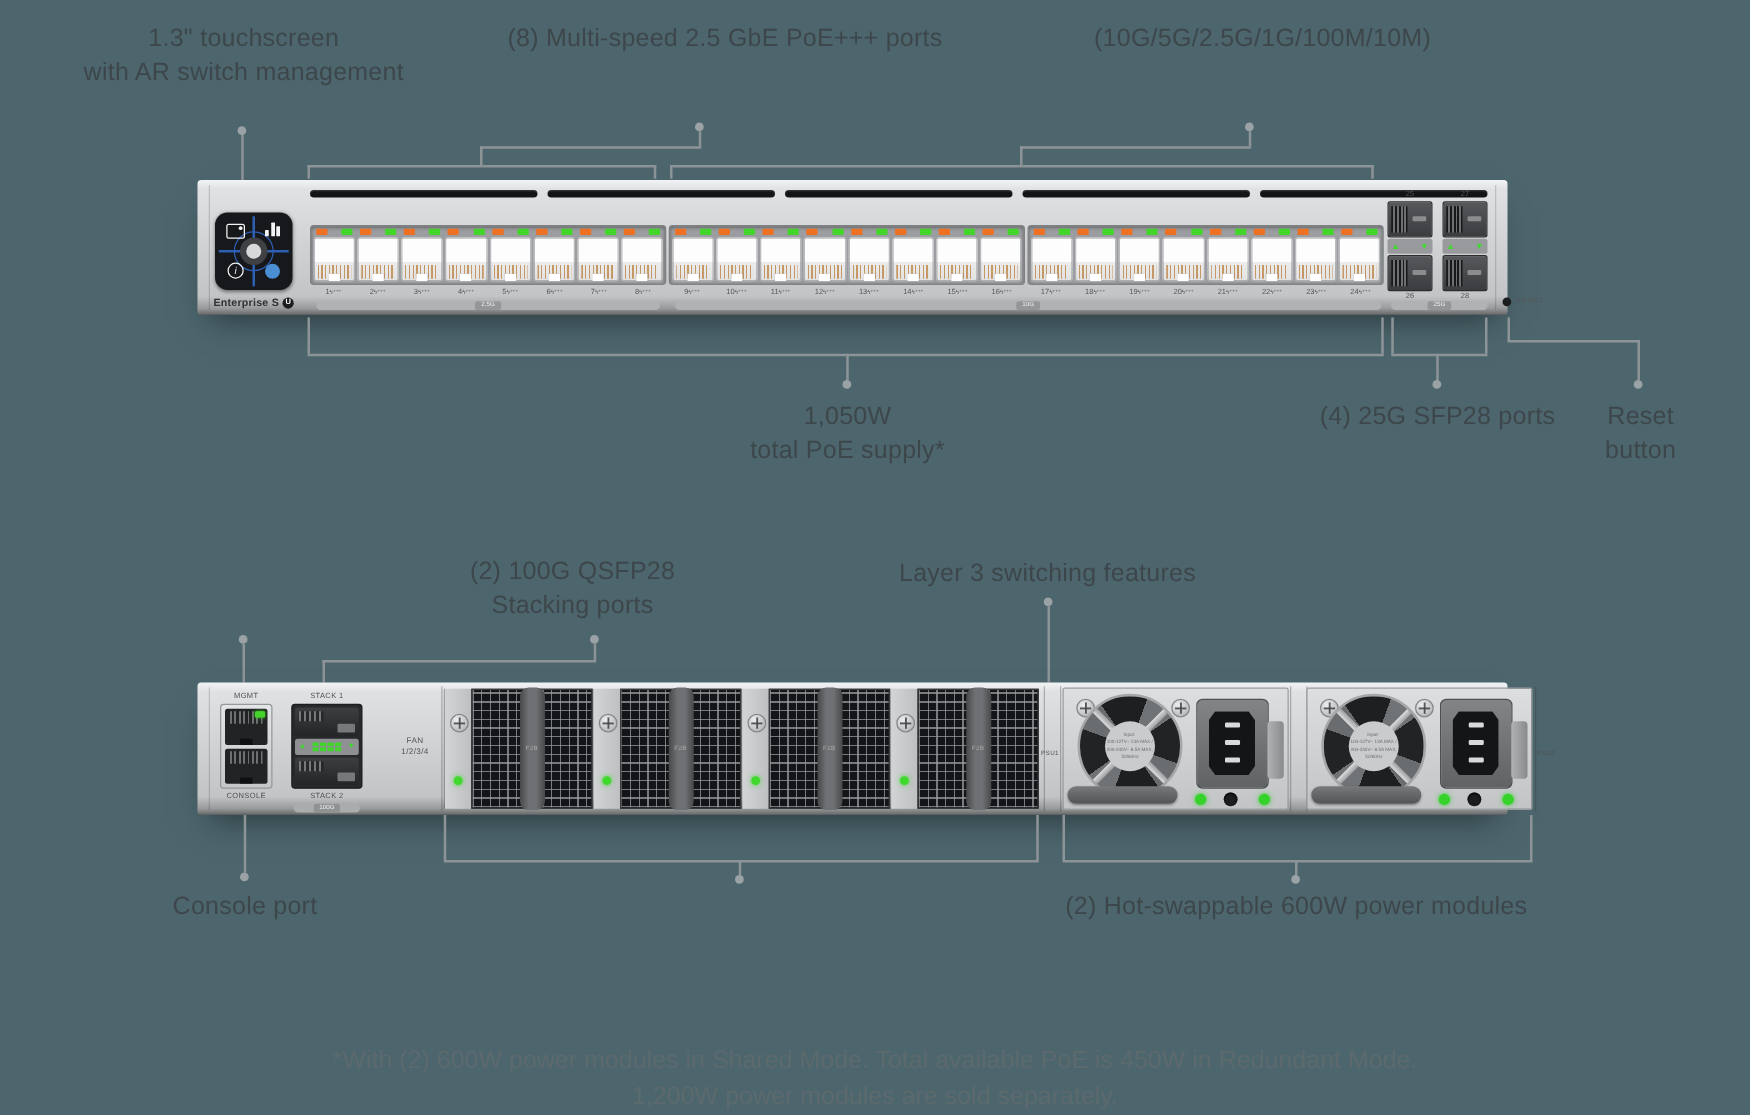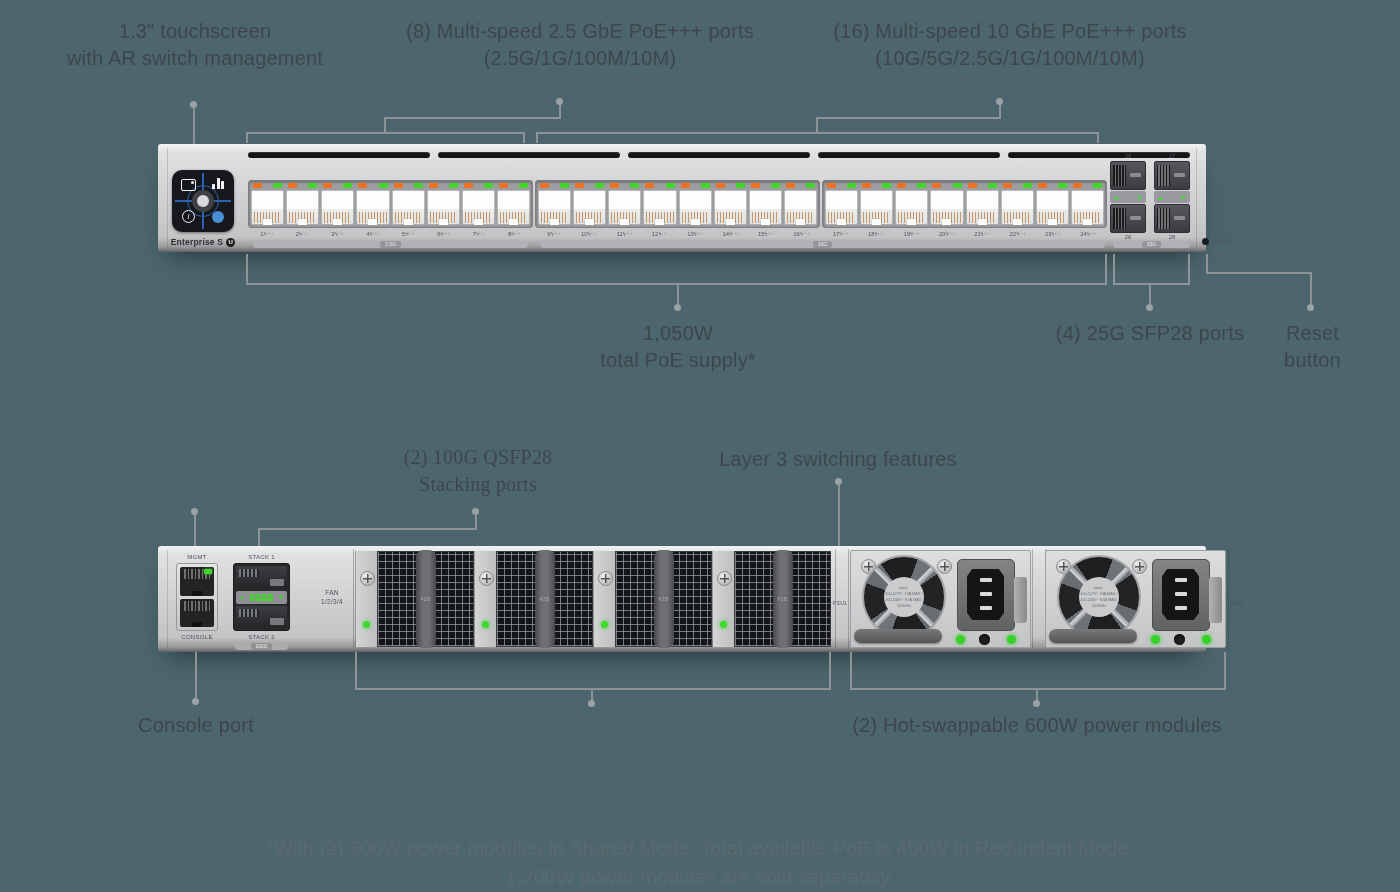--- a/index.html
+++ b/index.html
@@ -129,24 +129,22 @@
 <body>
 
 <div class="stage">
 
   <div class="lbl" style="left:20px;top:18px;width:350px;">
     <div>1.3" touchscreen</div>
     <div>with AR switch management</div>
   </div>
   <div class="lbl" style="left:380px;top:18px;width:400px;">
     <div>(8) Multi-speed 2.5 GbE PoE+++ ports</div>
-    <div>(2.5G/1G/100M/10M)</div>
   </div>
   <div class="lbl" style="left:810px;top:18px;width:400px;">
-    <div>(16) Multi-speed 10 GbE PoE+++ ports</div>
     <div>(10G/5G/2.5G/1G/100M/10M)</div>
   </div>
 
   <div class="cdot" style="left:190px;top:101px;"></div>
   <div class="cl clv" style="left:193px;top:108px;height:37px;"></div>
 
   <div class="cdot" style="left:556px;top:98px;"></div>
   <div class="cl clv" style="left:559px;top:105px;height:12px;"></div>
   <div class="cl clh" style="left:384px;top:117px;width:177px;"></div>
   <div class="cl clv" style="left:384px;top:117px;height:15px;"></div>
@@ -511,21 +509,21 @@
     <div>total PoE supply*</div>
   </div>
   <div class="lbl" style="left:1000px;top:320px;width:300px;">
     <div>(4) 25G SFP28 ports</div>
   </div>
   <div class="lbl" style="left:1240px;top:320px;width:145px;">
     <div>Reset</div>
     <div>button</div>
   </div>
 
-  <div class="lbl" style="left:328px;top:444px;width:300px;font-family:Liberation Serif, serif;">
+  <div class="lbl" style="left:308px;top:444px;width:300px;">
     <div>(2) 100G QSFP28</div>
     <div>Stacking ports</div>
   </div>
   <div class="lbl" style="left:663px;top:446px;width:350px;">
     <div>Layer 3 switching features</div>
   </div>
 
   <div class="cdot" style="left:191px;top:508px;"></div>
   <div class="cl clv" style="left:194px;top:515px;height:31px;"></div>
 

